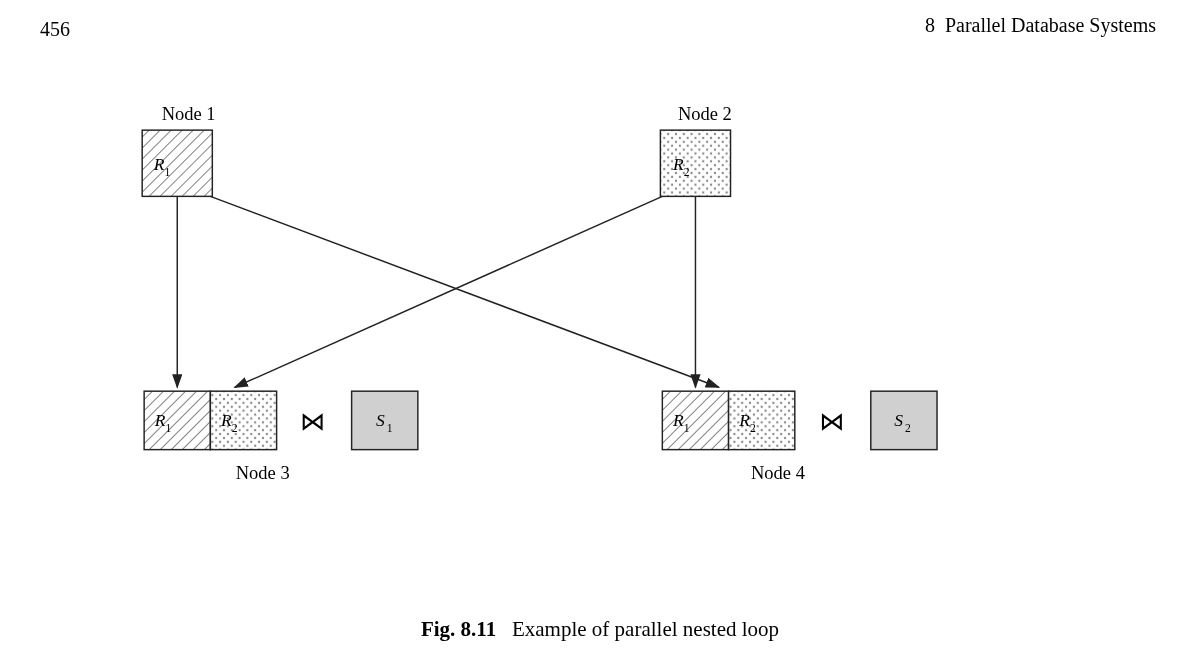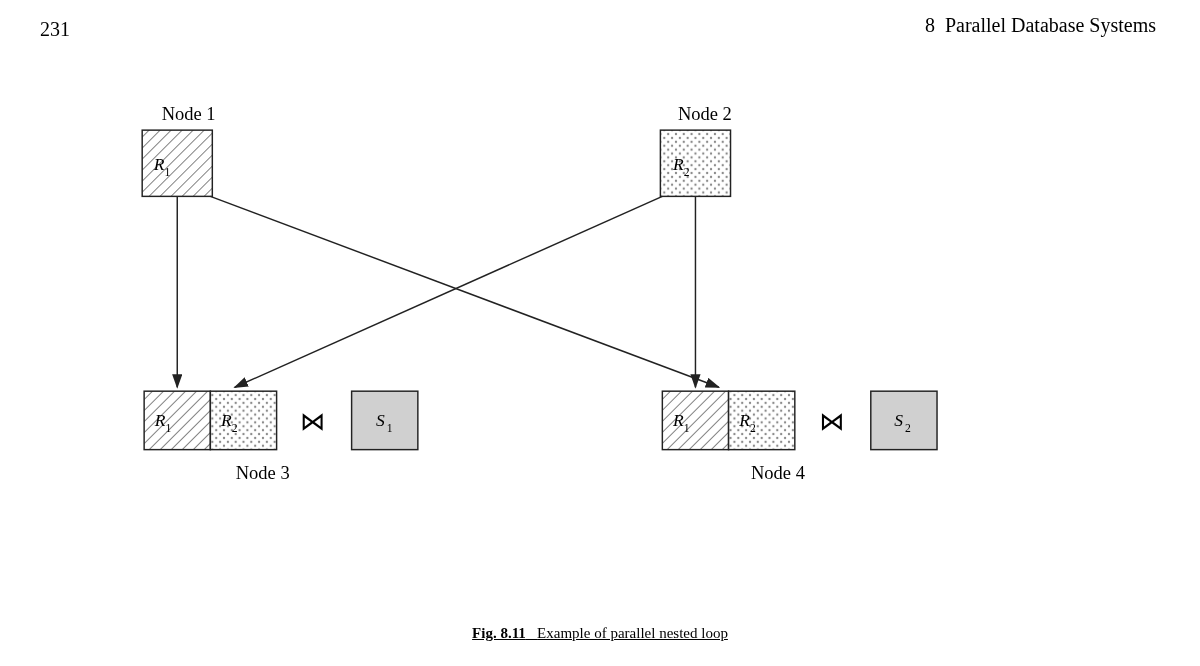--- a/index.html
+++ b/index.html
@@ -39,30 +39,29 @@
       width: 100%;
       height: 100%;
     }
 
     .figure-caption {
       position: absolute;
       bottom: 24px;
       left: 0;
       right: 0;
       text-align: center;
-      font-size: 15px;
-      text-decoration: underline;
+      font-size: 21px;
     }
 
     
   </style>
 </head>
 <body>
 
-<span class="page-number">231</span>
+<span class="page-number">456</span>
 
 <div class="chapter-title">
   <span>8</span>&nbsp;&nbsp;<span>Parallel Database Systems</span>
 </div>
 
 <div class="diagram-container">
   <svg class="diagram" viewBox="0 0 1100 540" xmlns="http://www.w3.org/2000/svg">
     <defs>
 
       <pattern id="hatch" patternUnits="userSpaceOnUse" width="8" height="8" patternTransform="rotate(45)">

